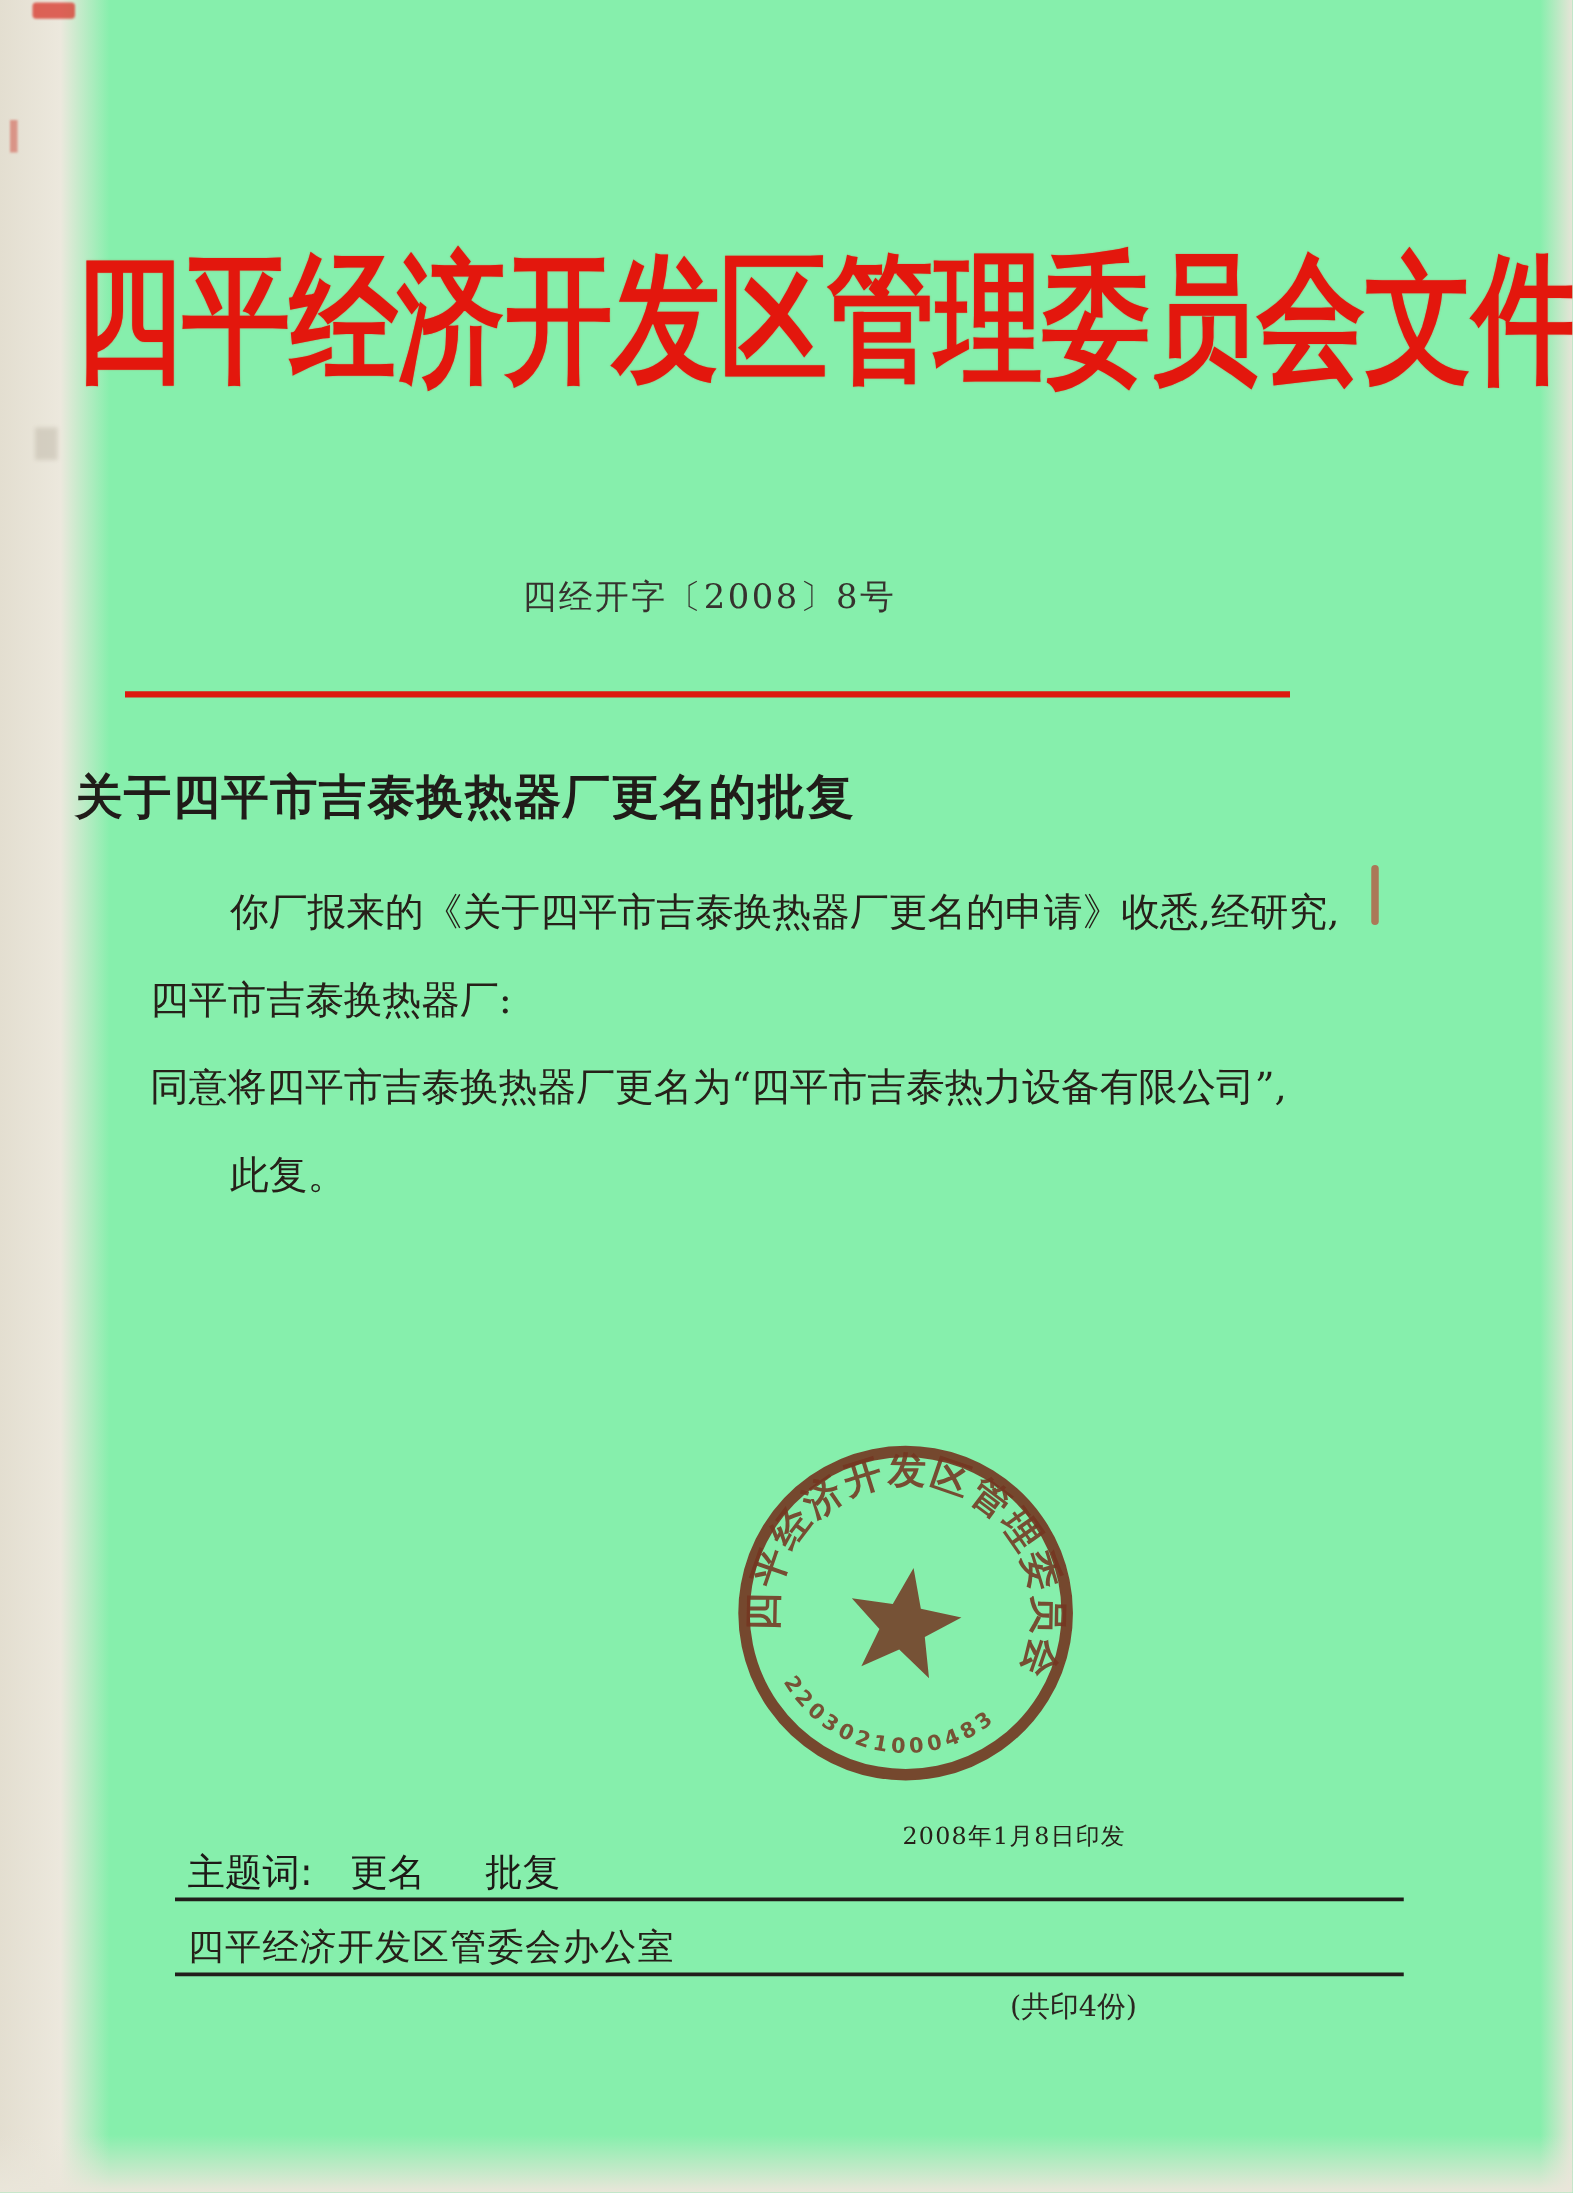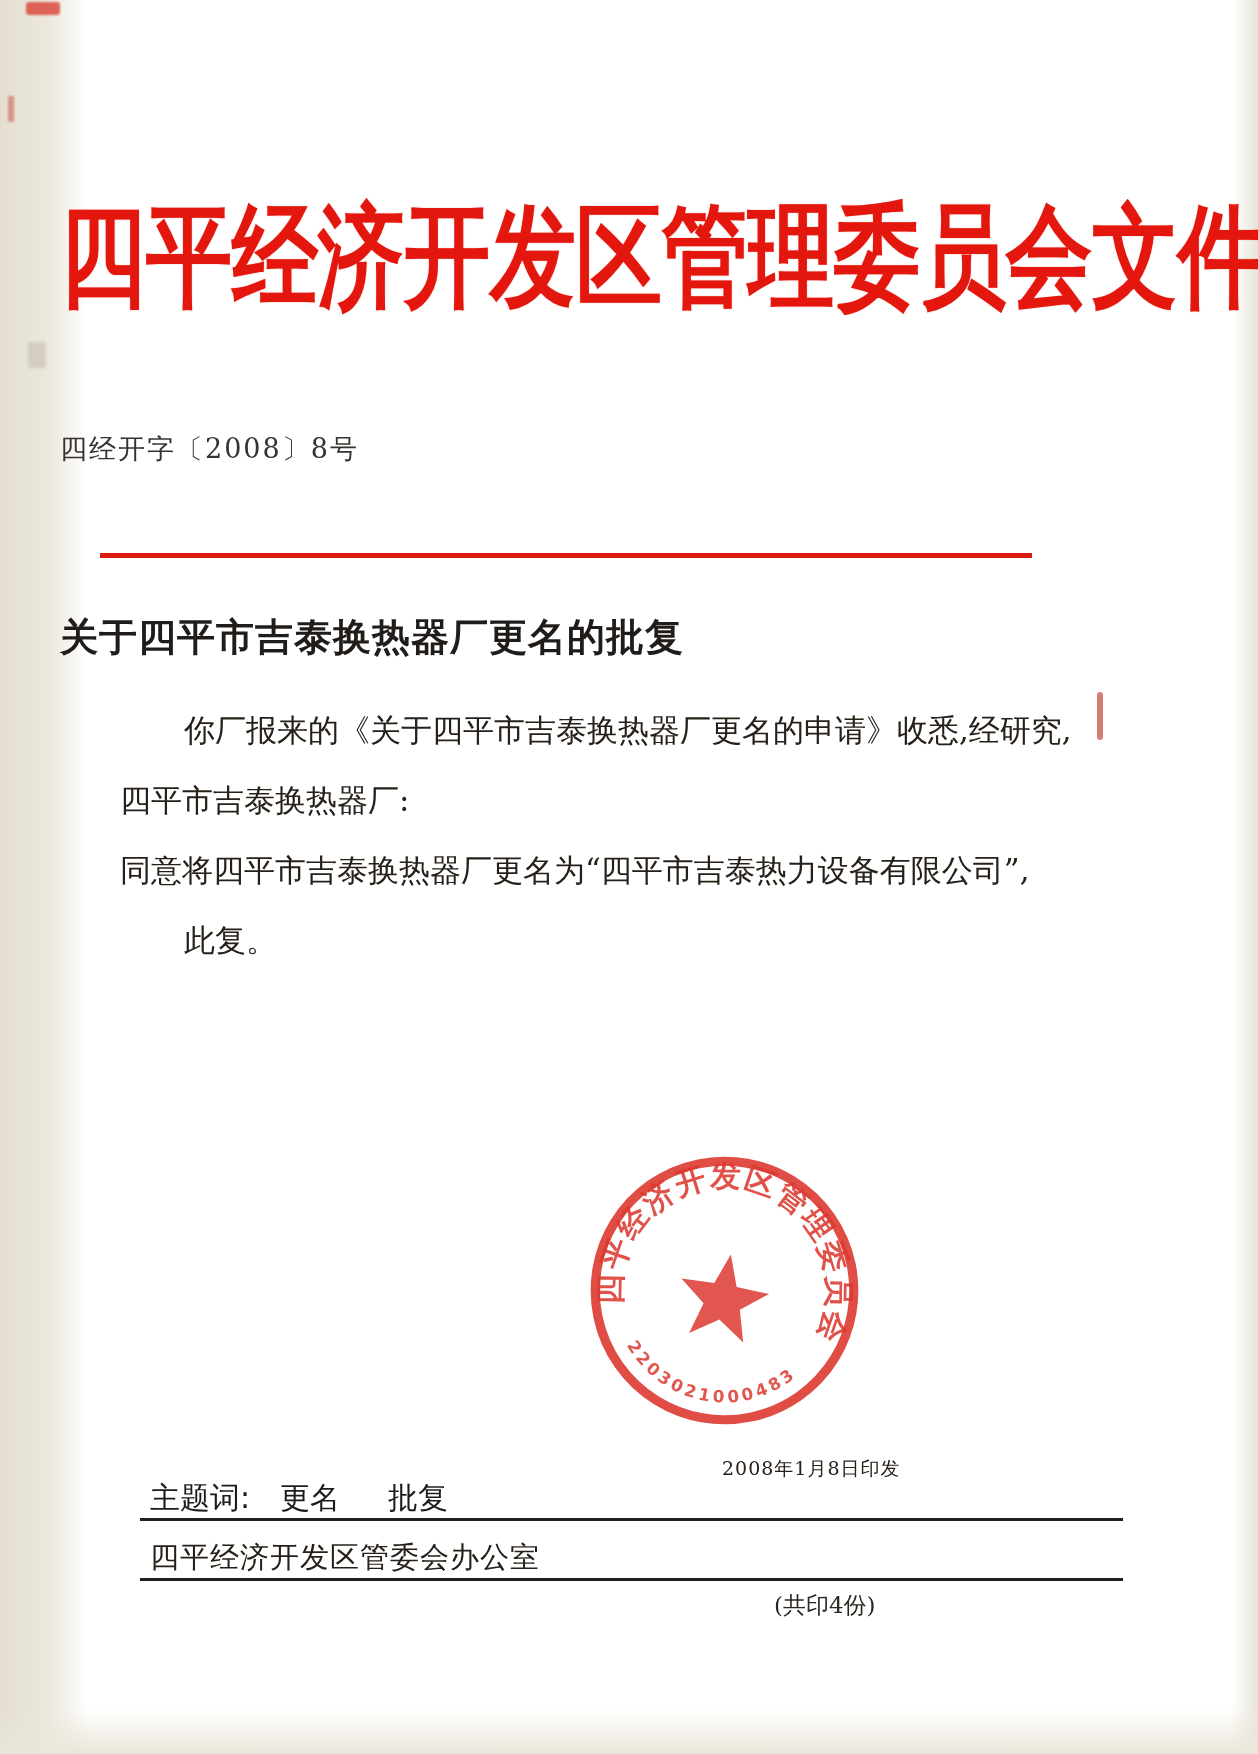--- a/index.html
+++ b/index.html
@@ -1,21 +1,21 @@
 <!DOCTYPE html>
 <html lang="zh"><head>
 <meta charset="utf-8">
 <style>
   html,body{margin:0;padding:0;}
   body{background:#d8d4c8;}
   .page{
     position:relative;
     width:1258px;height:1754px;
     margin:0 auto;
-    background:#ffffff;
+    background:#86efac;
     overflow:hidden;
     font-family:"DejaVu Serif","Liberation Serif",serif;
     color:#2a2520;
   }
   
   .edge-left{position:absolute;left:0;top:0;width:88px;height:100%;
     background:linear-gradient(to right,#e3ded0 0%,#ece8dd 55%,rgba(243,241,234,0) 100%);}
   .edge-right{position:absolute;right:0;top:0;width:26px;height:100%;
     background:linear-gradient(to left,#e8e4d8 0%,rgba(243,241,234,0) 100%);}
   .edge-bottom{position:absolute;left:0;bottom:0;width:100%;height:46px;
@@ -36,22 +36,22 @@
     font-size:86px;
     line-height:1.0;
     letter-spacing:0px;
     color:#e3170d;
     transform:scaleY(1.3);
     transform-origin:center top;
     white-space:nowrap;
     text-shadow:0 0 1px rgba(227,23,13,.55);
   }
   .doc-number{
-    position:absolute;left:60px;top:431px;width:1015px;
-    font-size:27px;letter-spacing:2px;color:#36322e;
+    position:absolute;left:60px;top:459px;width:1015px;
+    text-align:center;font-size:27px;letter-spacing:2px;color:#36322e;
     white-space:nowrap;
   }
   .red-rule{
     position:absolute;left:100px;top:553px;width:932px;height:5px;
     background:#dd1a0e;
   }
   .letter-title{
     position:absolute;left:60px;top:612px;width:1015px;
     text-align:left;
     font-family:"DejaVu Sans","Liberation Sans",sans-serif;
@@ -87,21 +87,21 @@
   .rule-bot{top:1578px;}
   .office-name{
     position:absolute;left:150px;top:1538px;font-size:29px;color:#262019;
     letter-spacing:1px;white-space:nowrap;
   }
   .print-date{
     position:absolute;left:722px;top:1456px;font-size:19px;color:#262019;
     letter-spacing:1px;white-space:nowrap;text-align:right;
   }
   .copies-note{
-    position:absolute;left:774px;top:1590px;font-size:23px;color:#2b2620;
+    position:absolute;left:808px;top:1590px;font-size:23px;color:#2b2620;
     white-space:nowrap;
   }
 </style>
 </head>
 <body>
 
 <div class="page">
 
   <div class="edge-left"></div>
   <div class="edge-right"></div>

